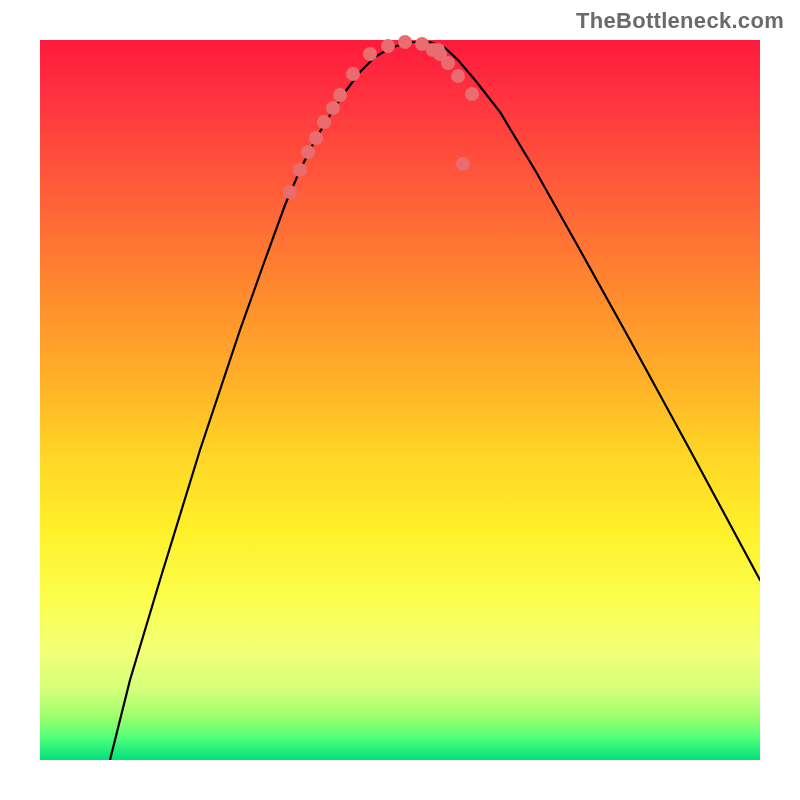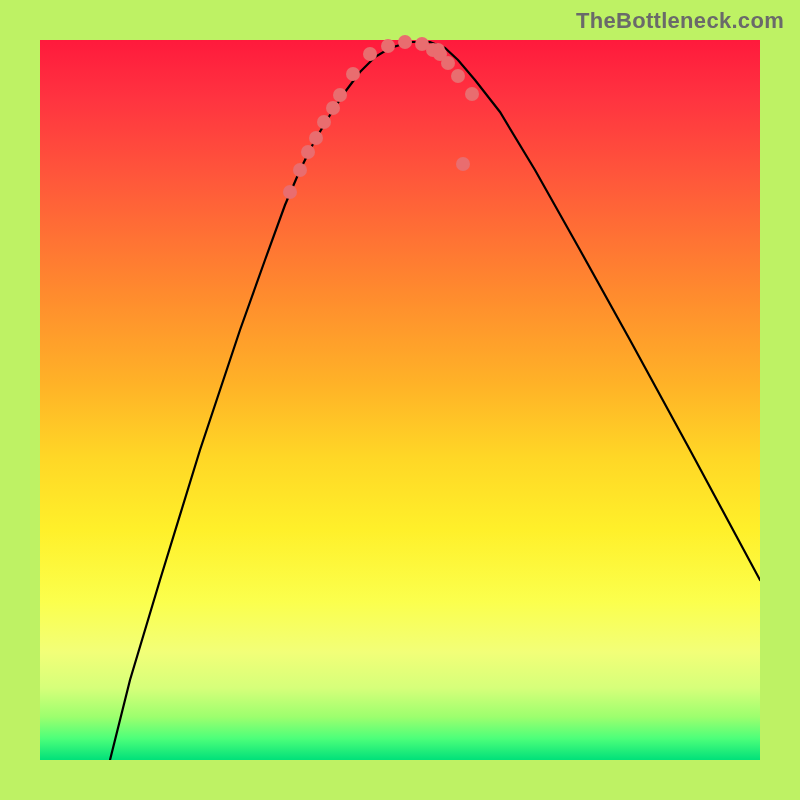--- a/index.html
+++ b/index.html
@@ -1,21 +1,21 @@
 <!DOCTYPE html>
 <html><head>
 <meta charset="utf-8">
 <style>
   * { margin: 0; padding: 0; box-sizing: border-box; }
   html, body { width: 800px; height: 800px; overflow: hidden; background: #000; }
   .frame {
     position: relative;
     width: 800px;
     height: 800px;
-    background: #bef264;
+    background: #ffffff;
   }
   .plot {
     position: absolute;
     left: 40px;
     top: 40px;
     width: 720px;
     height: 720px;
     background: linear-gradient(to bottom,
       #ff1a3c 0%,
       #ff3340 8%,

